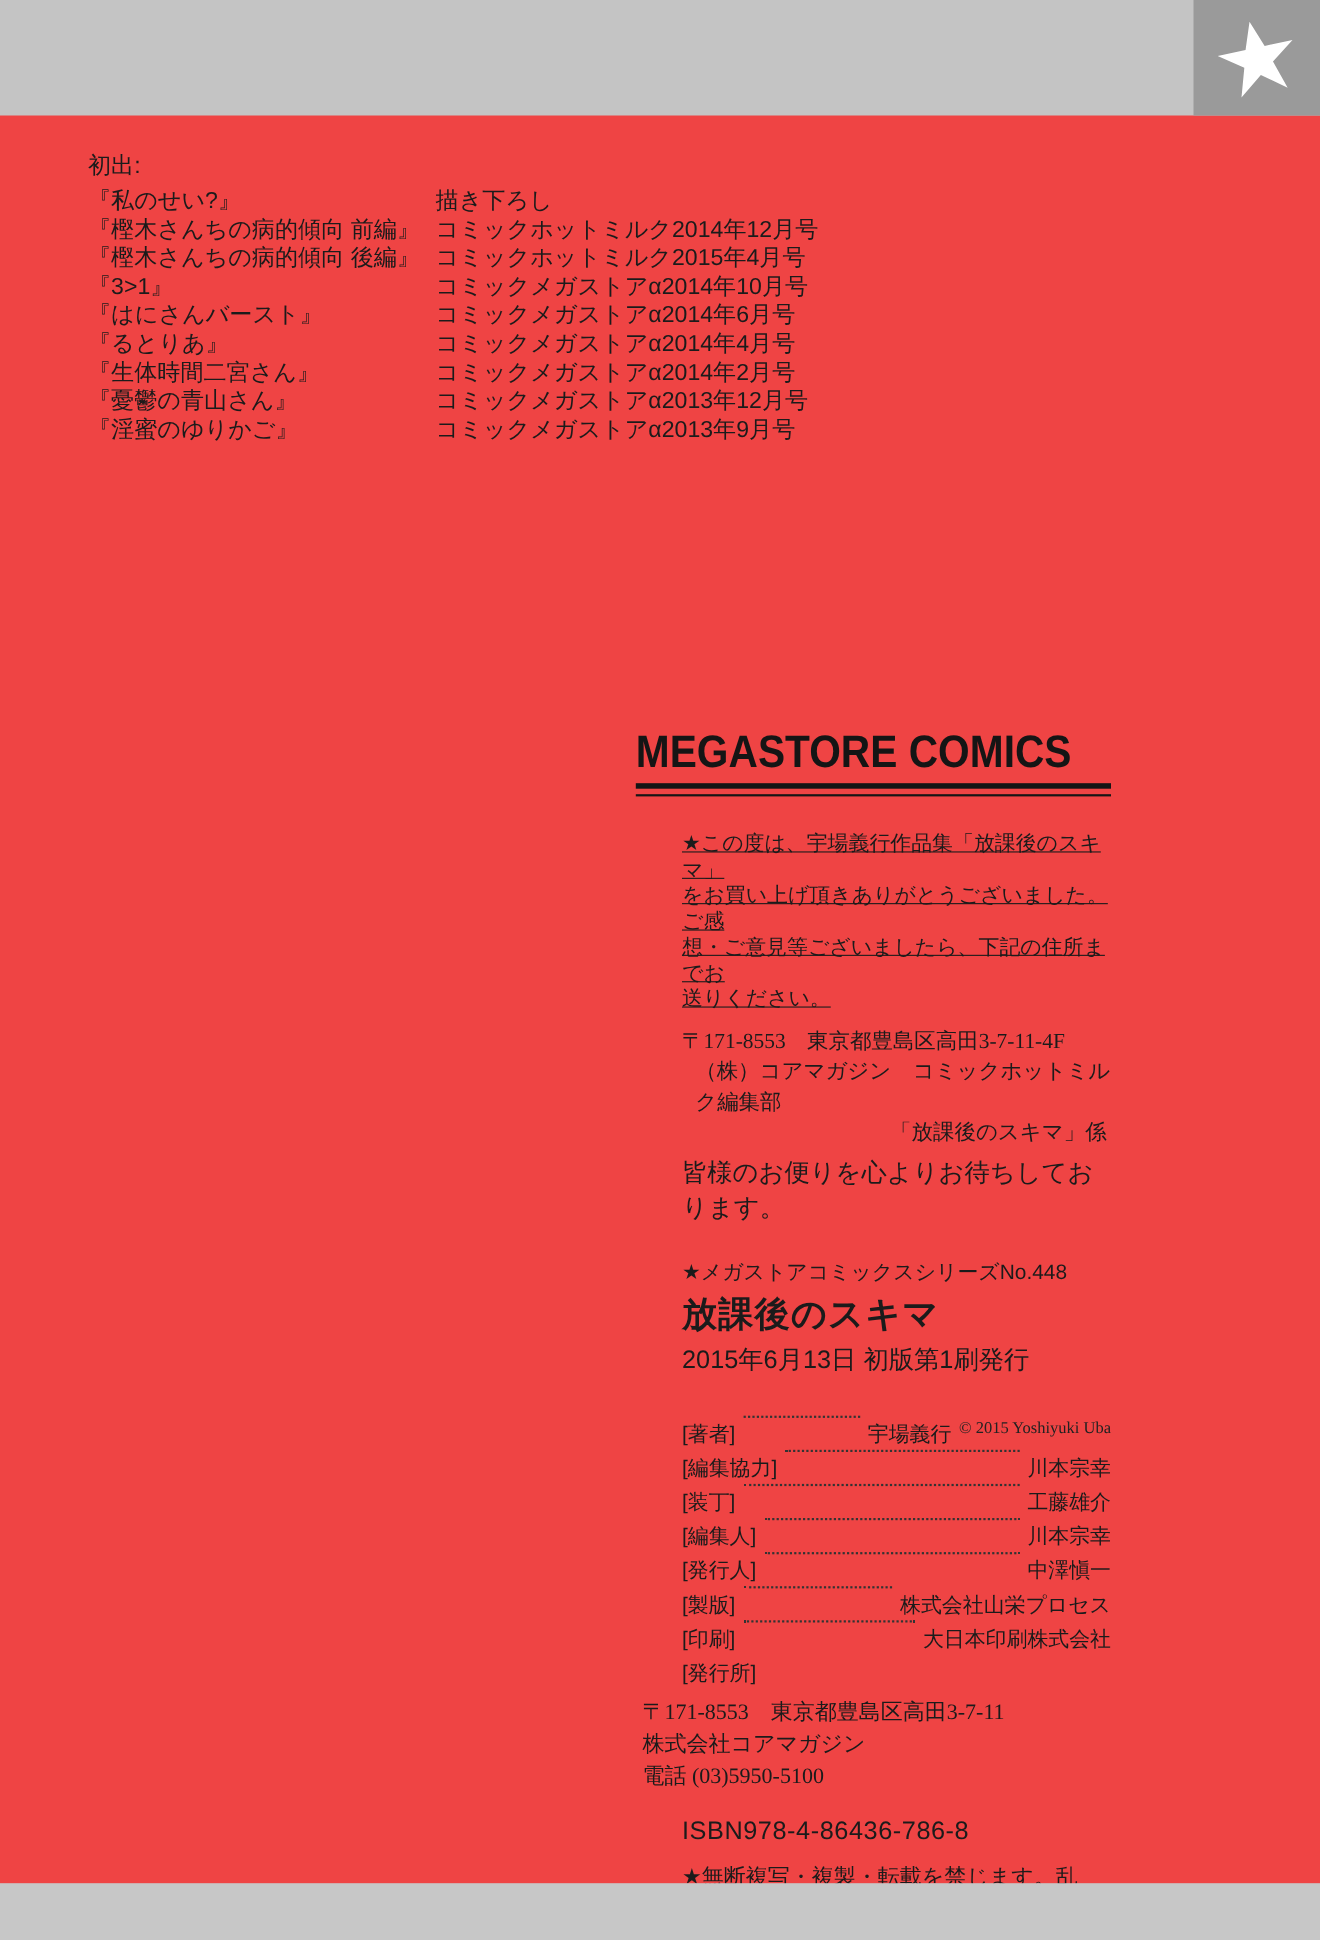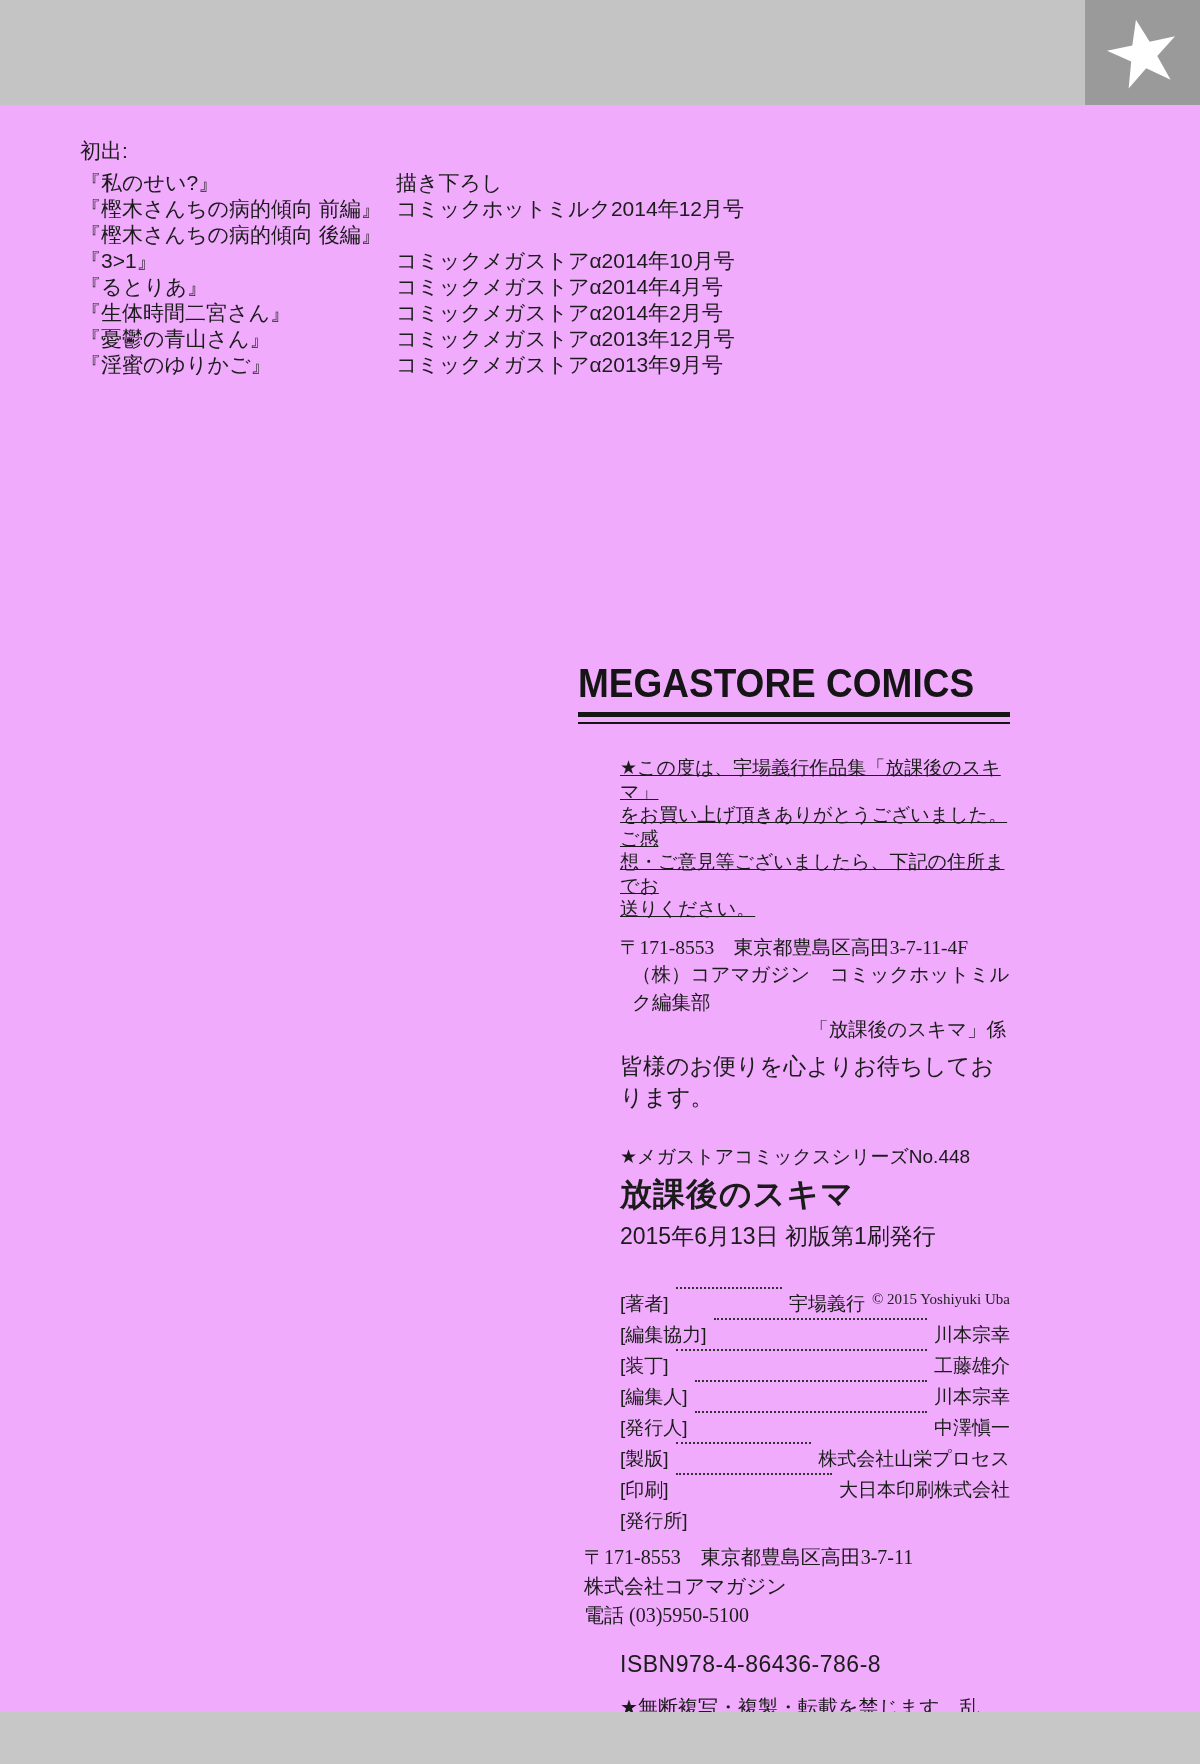--- a/index.html
+++ b/index.html
@@ -1,18 +1,18 @@
 <!DOCTYPE html>
 <html><head>
 <meta charset="utf-8">
 <style>
   html,body{margin:0;padding:0;background:#e9e9e9;}
   .page{
     position:relative;width:1200px;height:1764px;margin:0 auto;
-    background:#f0abfc;overflow:hidden;
+    background:#ef4444;overflow:hidden;
     font-family:"Liberation Sans","DejaVu Sans",sans-serif;
     color:#1b1b1b;
   }
   
   .top-bar{position:absolute;left:0;top:0;width:1200px;height:105px;background:#c4c4c4;}
   .star-box{position:absolute;right:0;top:0;width:115px;height:105px;background:#9a9a9a;
     display:flex;align-items:center;justify-content:center;}
   .star-box svg{width:74px;height:74px;transform:rotate(-12deg);}
   .bottom-bar{position:absolute;left:0;top:1712px;width:1200px;height:52px;background:#c7c7c7;}
 
@@ -73,24 +73,29 @@
     <div class="pub-row">
       <span class="pub-title">『私のせい?』</span>
       <span class="pub-source">描き下ろし</span>
     </div>
     <div class="pub-row">
       <span class="pub-title">『樫木さんちの病的傾向 前編』</span>
       <span class="pub-source">コミックホットミルク2014年12月号</span>
     </div>
     <div class="pub-row">
       <span class="pub-title">『樫木さんちの病的傾向 後編』</span>
+      <span class="pub-source">コミックホットミルク2015年4月号</span>
     </div>
     <div class="pub-row">
       <span class="pub-title">『3&gt;1』</span>
       <span class="pub-source">コミックメガストアα2014年10月号</span>
+    </div>
+    <div class="pub-row">
+      <span class="pub-title">『はにさんバースト』</span>
+      <span class="pub-source">コミックメガストアα2014年6月号</span>
     </div>
     <div class="pub-row">
       <span class="pub-title">『るとりあ』</span>
       <span class="pub-source">コミックメガストアα2014年4月号</span>
     </div>
     <div class="pub-row">
       <span class="pub-title">『生体時間二宮さん』</span>
       <span class="pub-source">コミックメガストアα2014年2月号</span>
     </div>
     <div class="pub-row">

